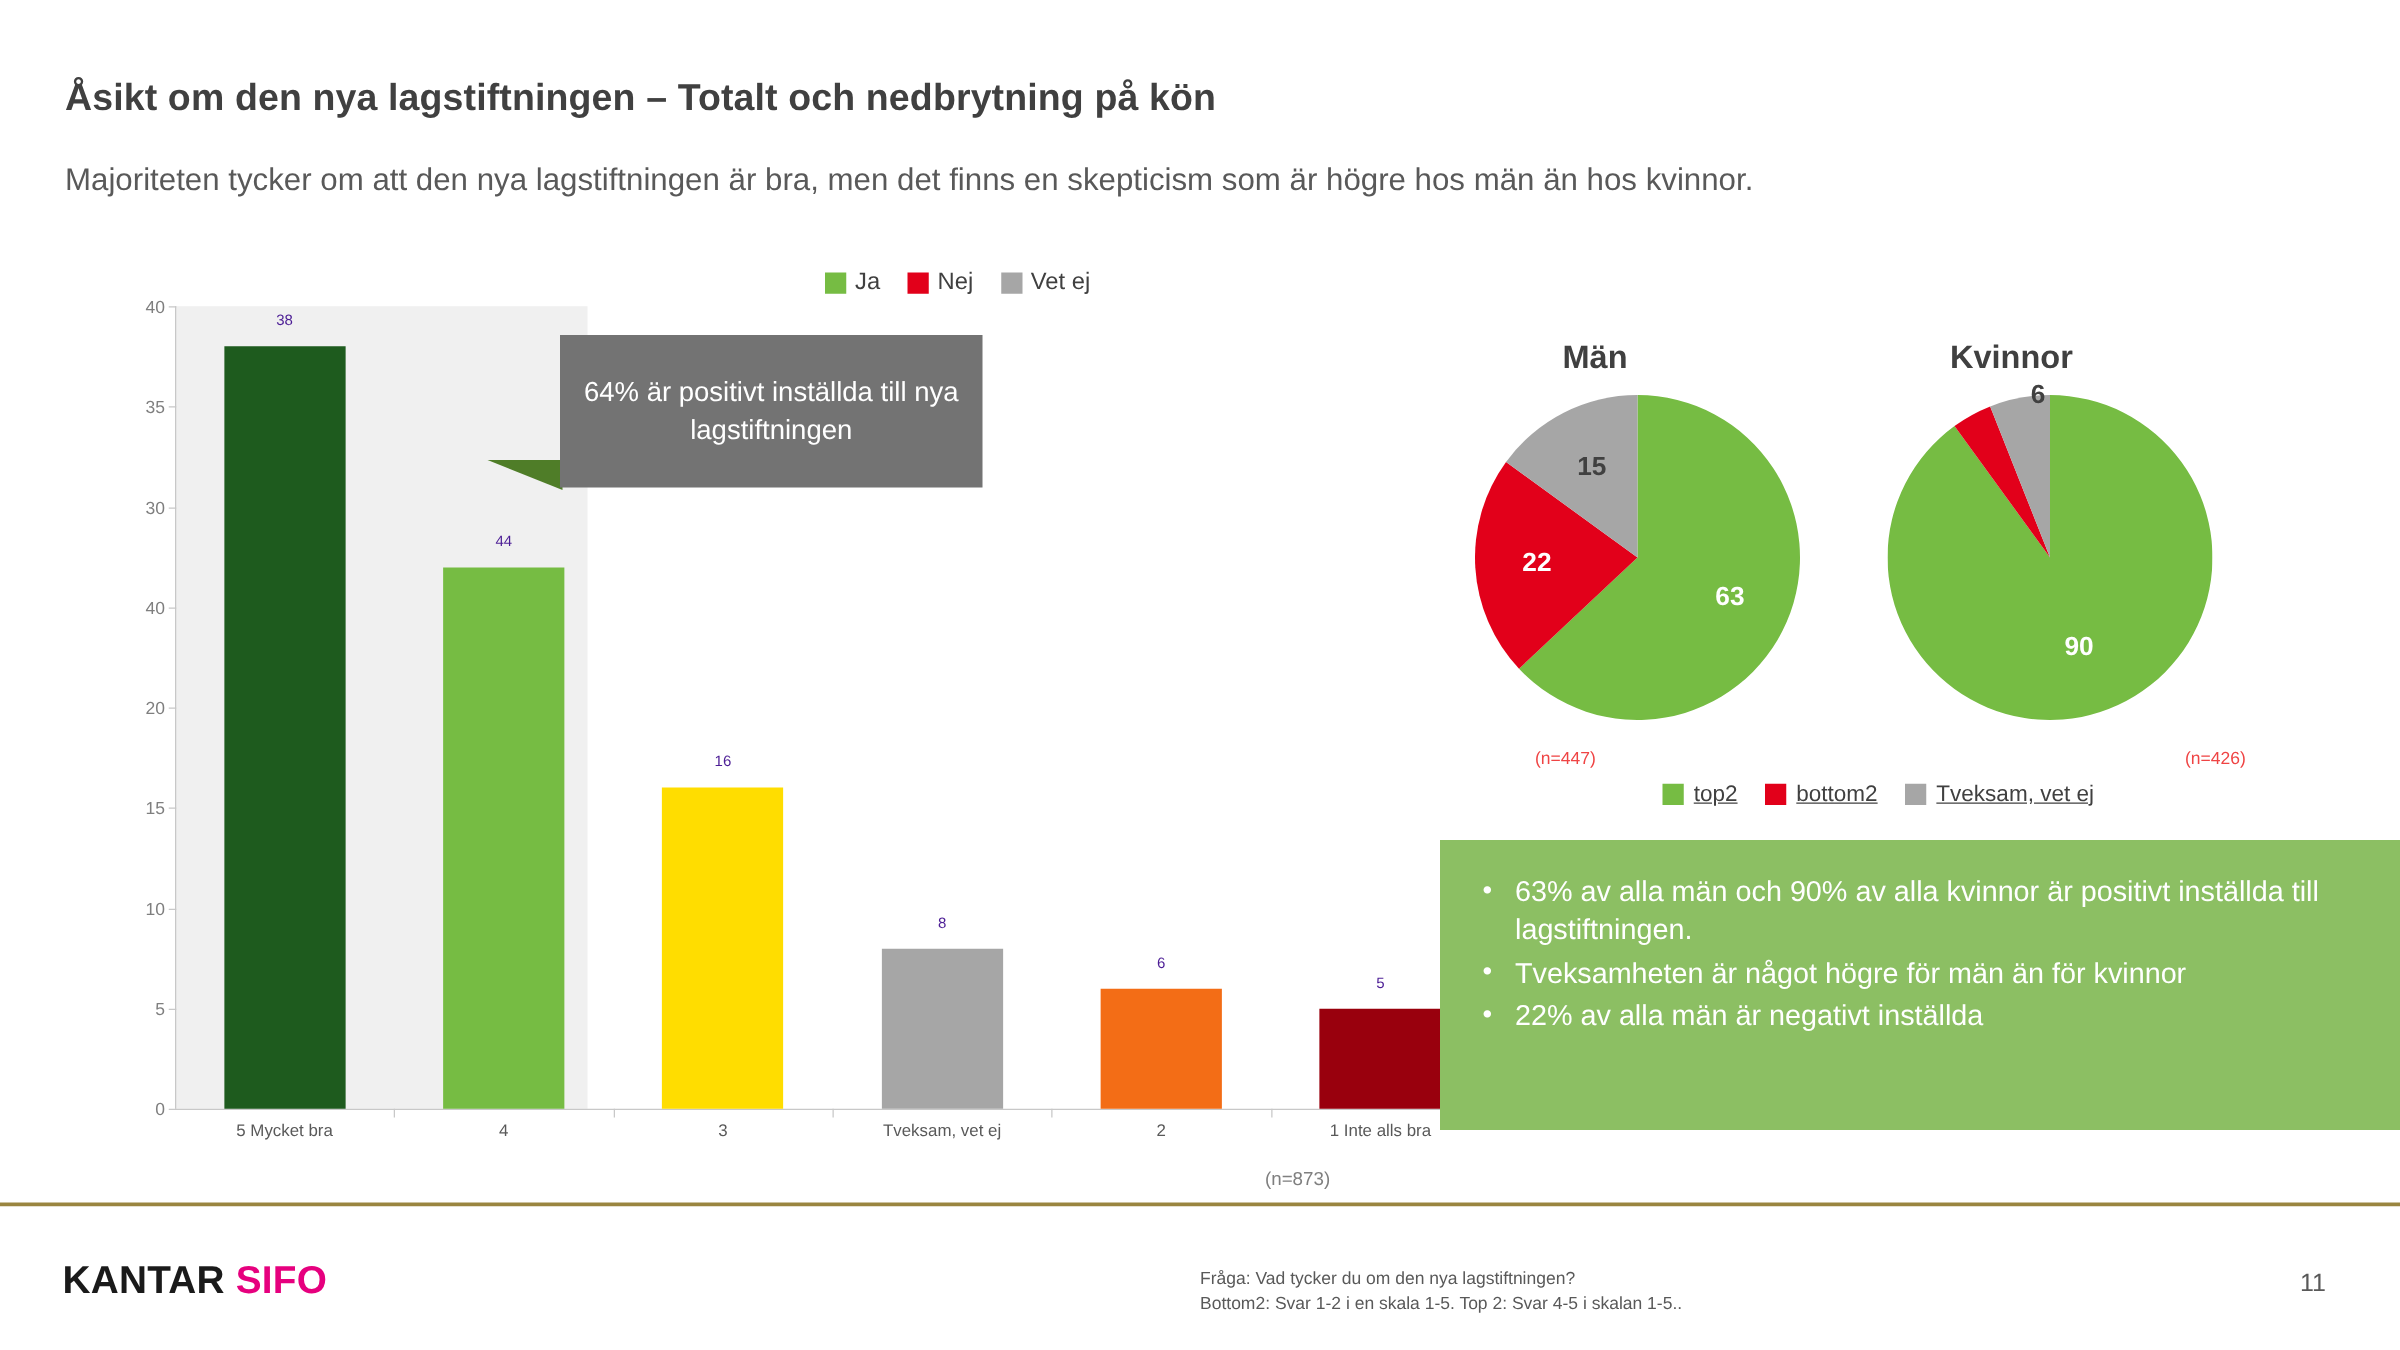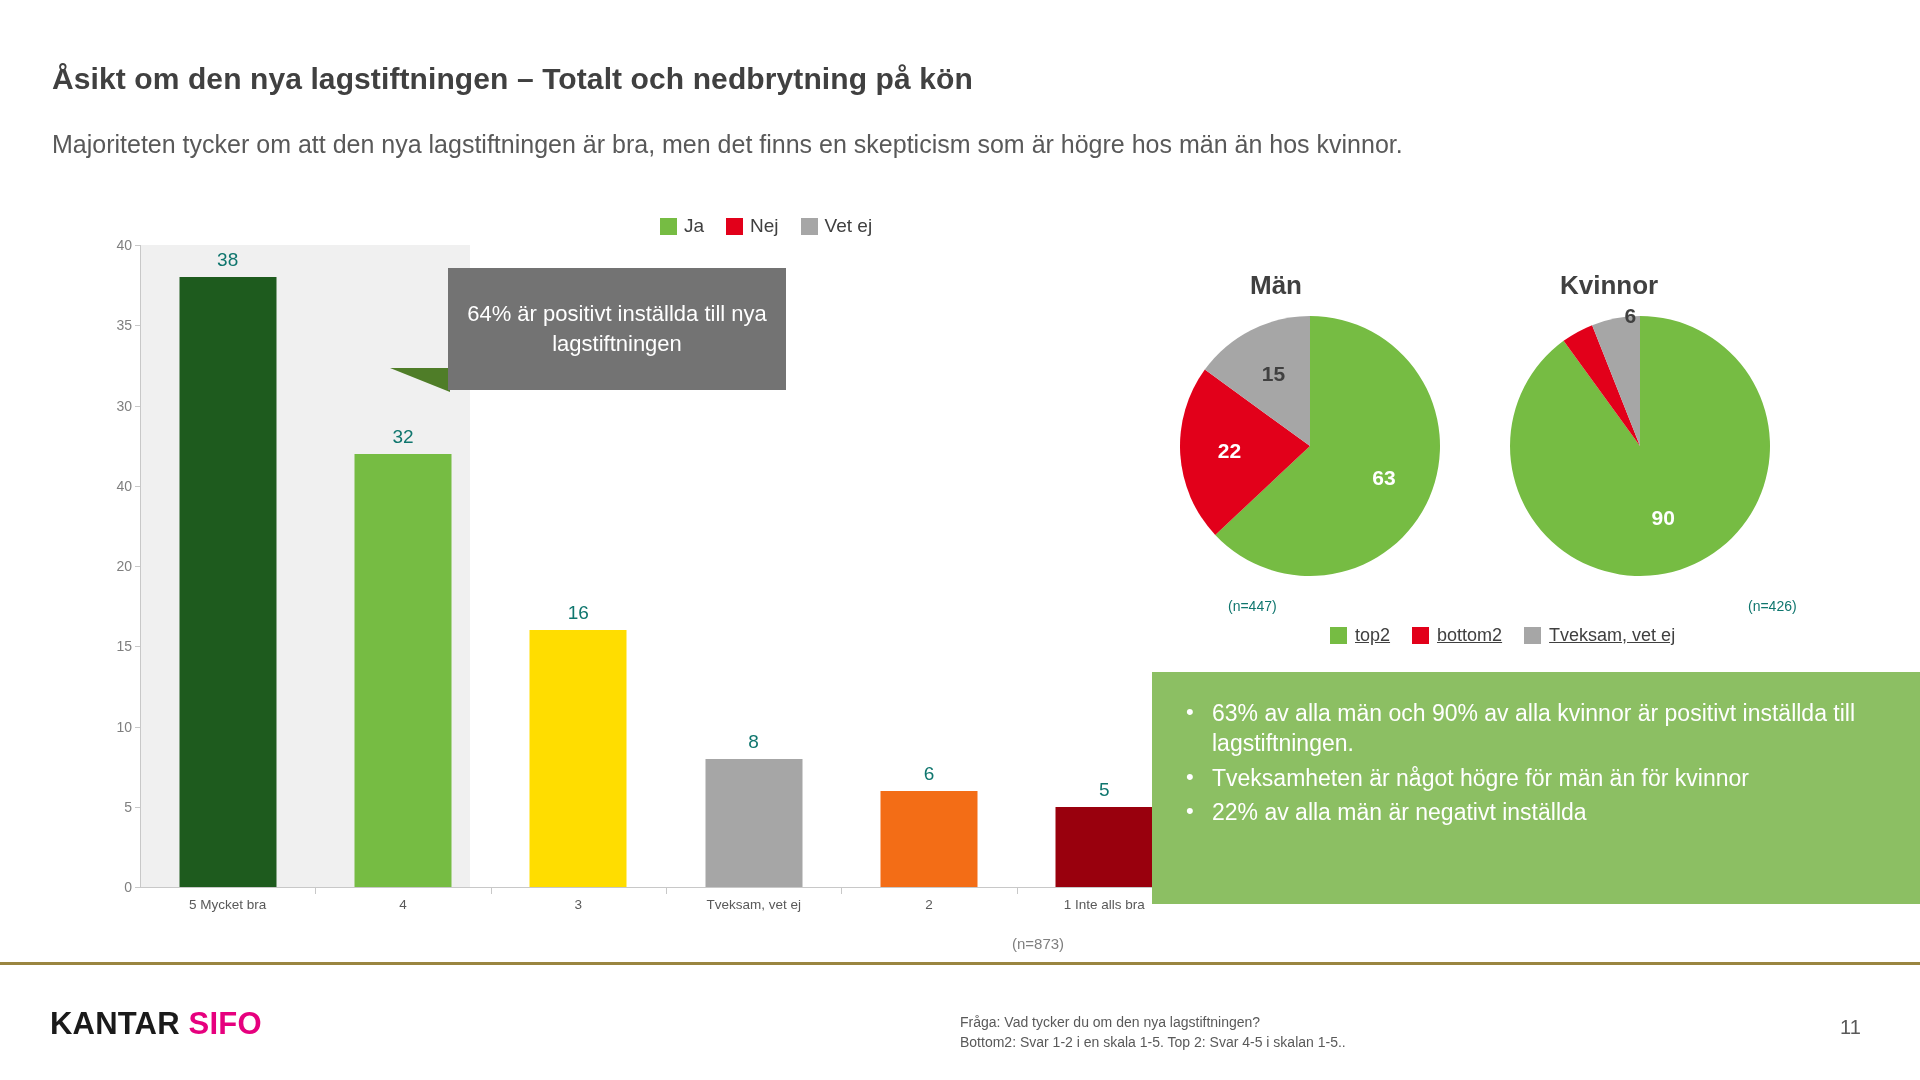--- a/index.html
+++ b/index.html
@@ -107,22 +107,22 @@
     position: absolute;
     bottom: 0;
     left: 50%;
     transform: translateX(-50%);
     width: 97px;
   }
   .bar-value {
     position: absolute;
     left: 50%;
     transform: translateX(-50%);
-    font-size: 19px;
-    color: #0f766e;
+    font-size: 12px;
+    color: #4c1d95;
   }
   .bar-cat {
     position: absolute;
     top: 652px;
     left: 50%;
     transform: translateX(-50%);
     font-size: 13.5px;
     color: #595959;
     white-space: nowrap;
   }
@@ -207,21 +207,21 @@
     font-weight: bold;
     color: #ffffff;
     transform: translate(-50%, -50%);
   }
   .pie-label.dark {
     color: #404040;
   }
   .pie-n {
     position: absolute;
     font-size: 14px;
-    color: #0f766e;
+    color: #ef4444;
   }
   .pie-legend {
     position: absolute;
     left: 1330px;
     top: 625px;
     display: flex;
     align-items: center;
     font-size: 18px;
     color: #404040;
   }
@@ -331,21 +331,21 @@
       <div class="y-grid-tick" style="top: 0px;"></div>
     </div>
   <div class="bars" id="bars">
       <div class="bar-slot" style="left: 0px; width: 175.333px;">
         <div class="bar-rect" style="height: 609.9px; background: rgb(30, 91, 30);"></div>
         <div class="bar-value" style="top: 4.1px;">38</div>
         <div class="bar-cat">5 Mycket bra</div>
       </div>
       <div class="bar-slot" style="left: 175.333px; width: 175.333px;">
         <div class="bar-rect" style="height: 433.35px; background: rgb(118, 188, 67);"></div>
-        <div class="bar-value" style="top: 180.65px;">32</div>
+        <div class="bar-value" style="top: 180.65px;">44</div>
         <div class="bar-cat">4</div>
         <div class="bar-sep" style="left: 0px;"></div>
       </div>
       <div class="bar-slot" style="left: 350.667px; width: 175.333px;">
         <div class="bar-rect" style="height: 256.8px; background: rgb(255, 221, 0);"></div>
         <div class="bar-value" style="top: 357.2px;">16</div>
         <div class="bar-cat">3</div>
         <div class="bar-sep" style="left: 0px;"></div>
       </div>
       <div class="bar-slot" style="left: 526px; width: 175.333px;">

